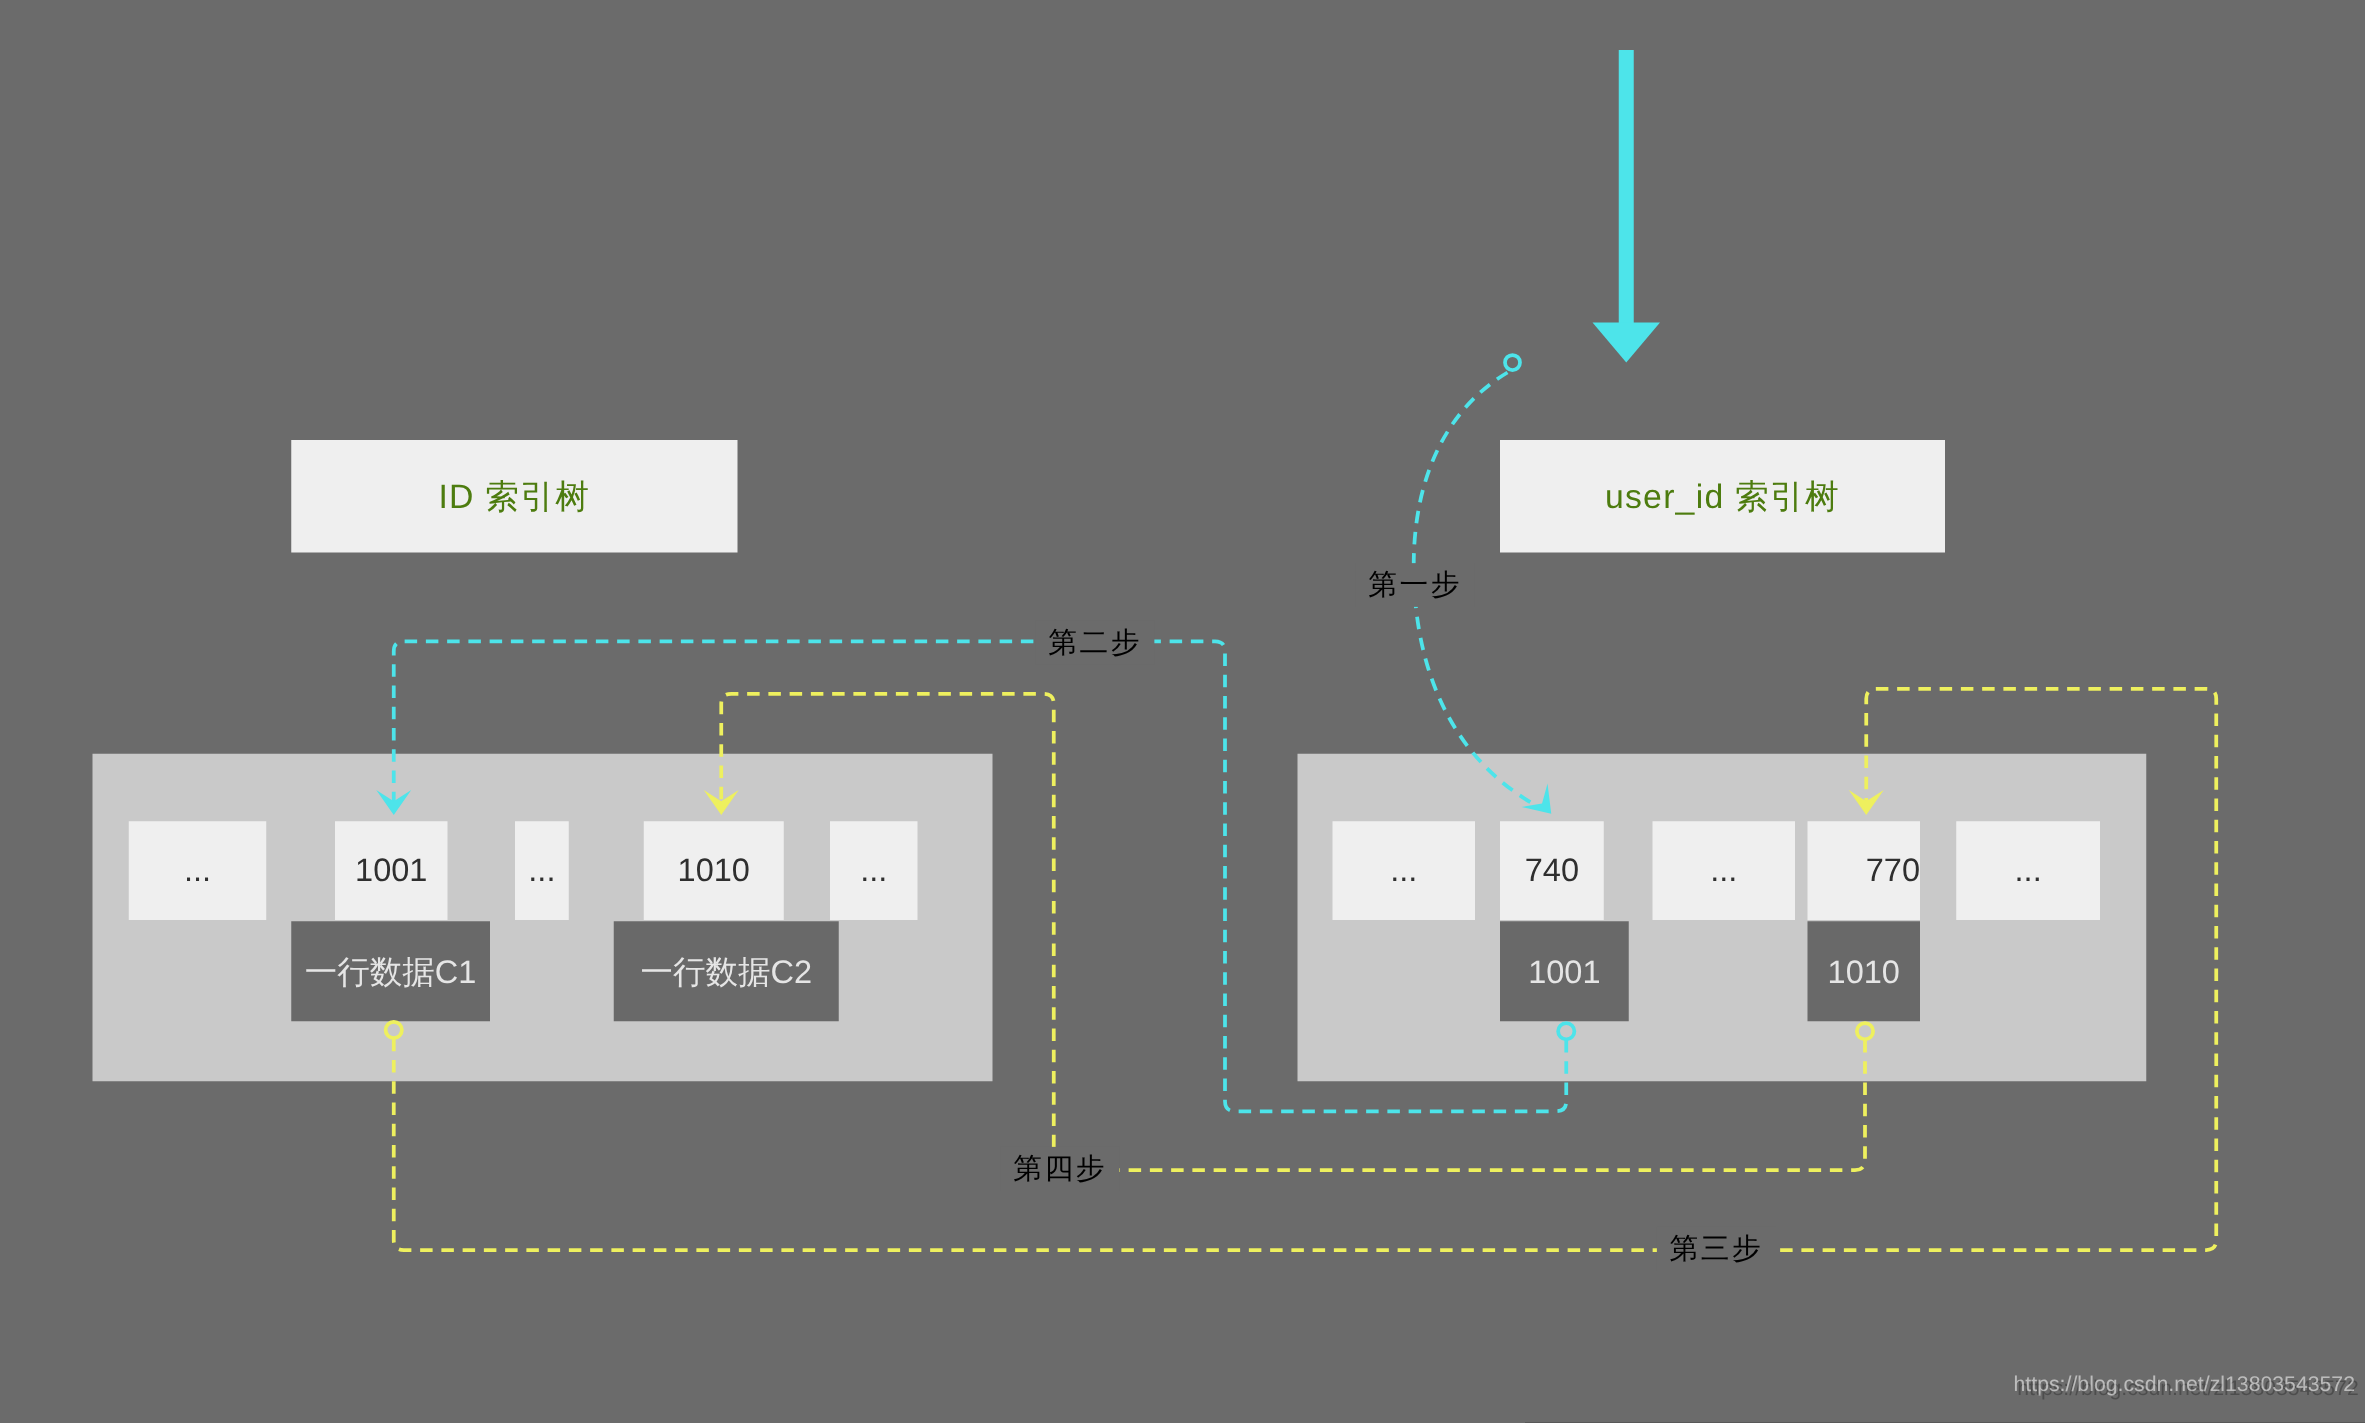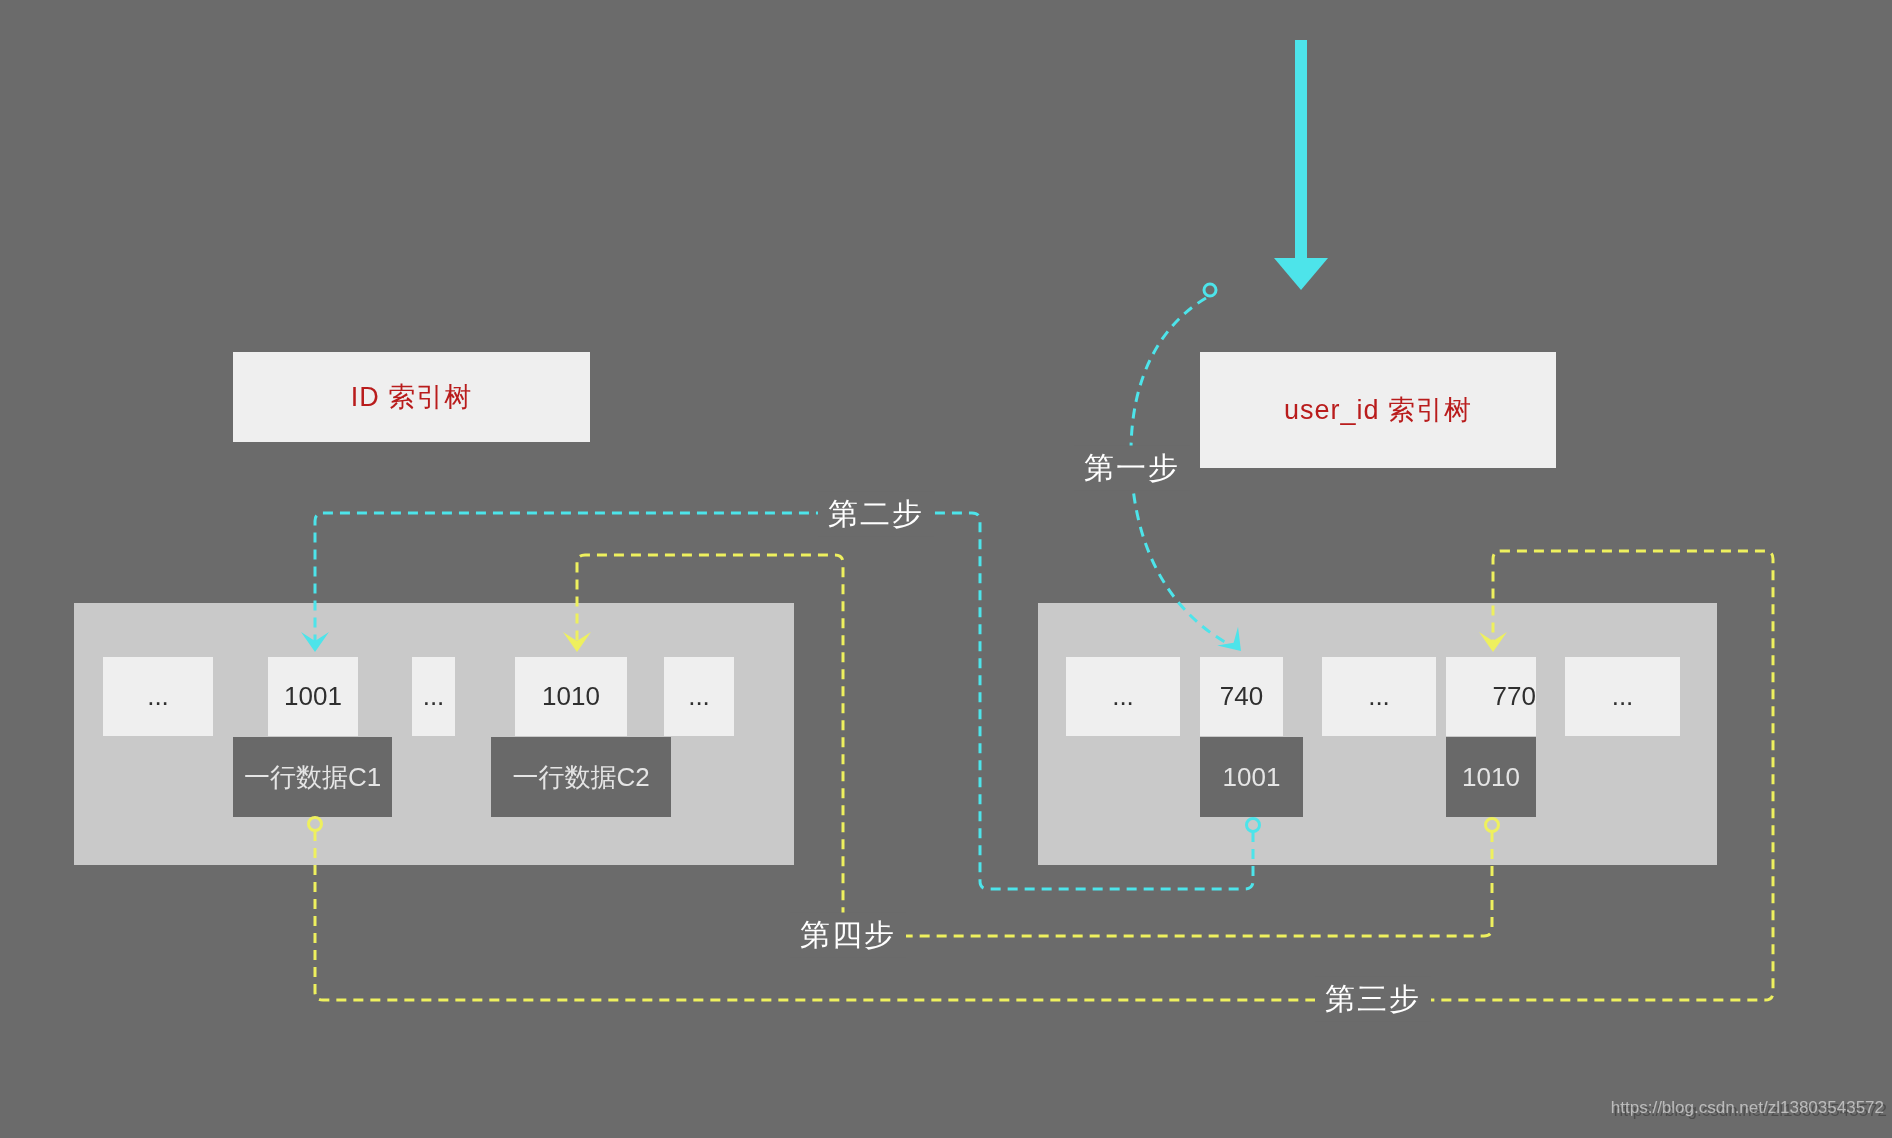--- a/index.html
+++ b/index.html
@@ -3,36 +3,36 @@
 <meta charset="utf-8">
 <style>
   html,body{margin:0;padding:0;background:#4a4a4a;}
   .canvas{
     position:relative;width:1892px;height:1138px;overflow:hidden;
     background:#6b6b6b;
     font-family:"Liberation Sans","DejaVu Sans",sans-serif;
   }
   .abs{position:absolute;}
   .header-box{
-    background:#efefef;color:#b91c1c;font-size:27px;
+    background:#efefef;color:#4d7c0f;font-size:27px;
     display:flex;align-items:center;justify-content:center;
     letter-spacing:1px;
   }
   .container-box{background:#c9c9c9;}
   .cell{
     position:absolute;background:#efefef;color:#2f2f2f;font-size:26px;
     display:flex;align-items:center;justify-content:center;overflow:hidden;
   }
   .dark-box{
     position:absolute;background:#696969;color:#e5e5e5;font-size:26px;
     display:flex;align-items:center;justify-content:center;white-space:nowrap;
   }
   .step-label{
     position:absolute;transform:translate(-50%,-50%);
-    background:#6b6b6b;color:#ffffff;font-size:30px;
+    background:#6b6b6b;color:#000000;font-size:23px;
     padding:2px 10px;white-space:nowrap;z-index:30;letter-spacing:2px;
   }
   svg.overlay{position:absolute;left:0;top:0;z-index:20;pointer-events:none;}
   .dash-cyan{fill:none;stroke:#4de4ea;stroke-width:3;stroke-dasharray:10 7;}
   .dash-yellow{fill:none;stroke:#eef05e;stroke-width:3;stroke-dasharray:10 7;}
   .solid-cyan{fill:#4de4ea;}
   .solid-yellow{fill:#eef05e;}
   .ring-cyan{fill:none;stroke:#4de4ea;stroke-width:3;}
   .ring-yellow{fill:none;stroke:#eef05e;stroke-width:3;}
   .watermark{
@@ -44,21 +44,21 @@
   }
 </style>
 </head>
 <body>
 
 <div class="canvas">
 
   <div class="abs header-box" style="left:233px;top:352px;width:357px;height:90px;">
     <span>ID 索引树</span>
   </div>
-  <div class="abs header-box" style="left:1200px;top:352px;width:356px;height:116px;">
+  <div class="abs header-box" style="left:1200px;top:352px;width:356px;height:90px;">
     <span>user_id 索引树</span>
   </div>
 
   <div class="abs container-box" style="left:74px;top:603px;width:720px;height:262px;">
     <div class="cell" style="left:29px;top:54px;width:110px;height:79px;">
         <span>...</span>
       </div>
     <div class="cell" style="left:194px;top:54px;width:90px;height:79px;">
         <span>1001</span>
       </div>

